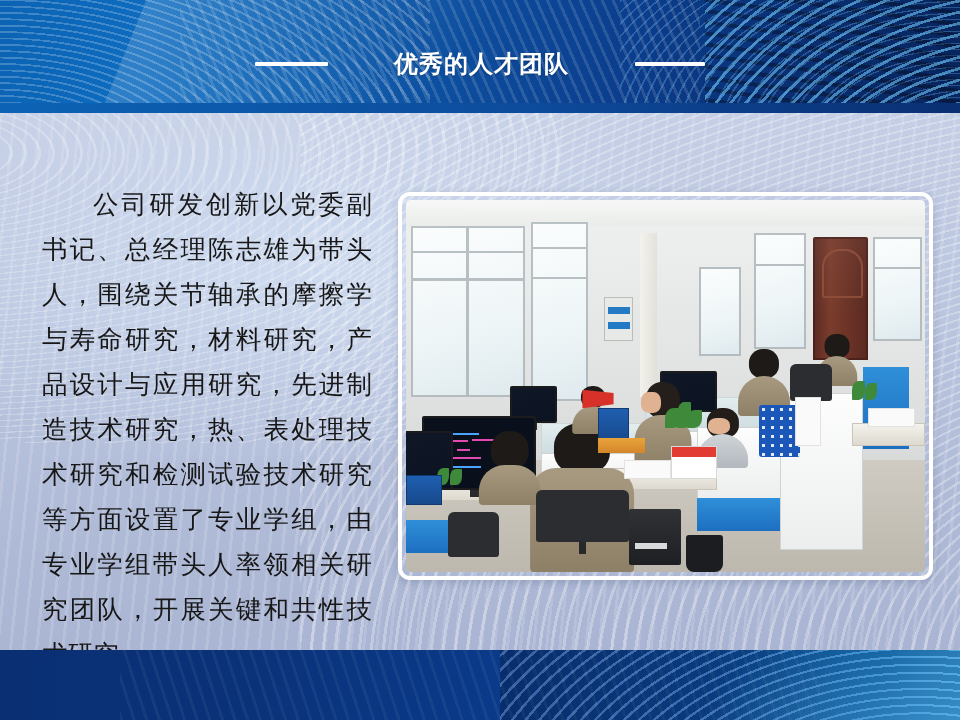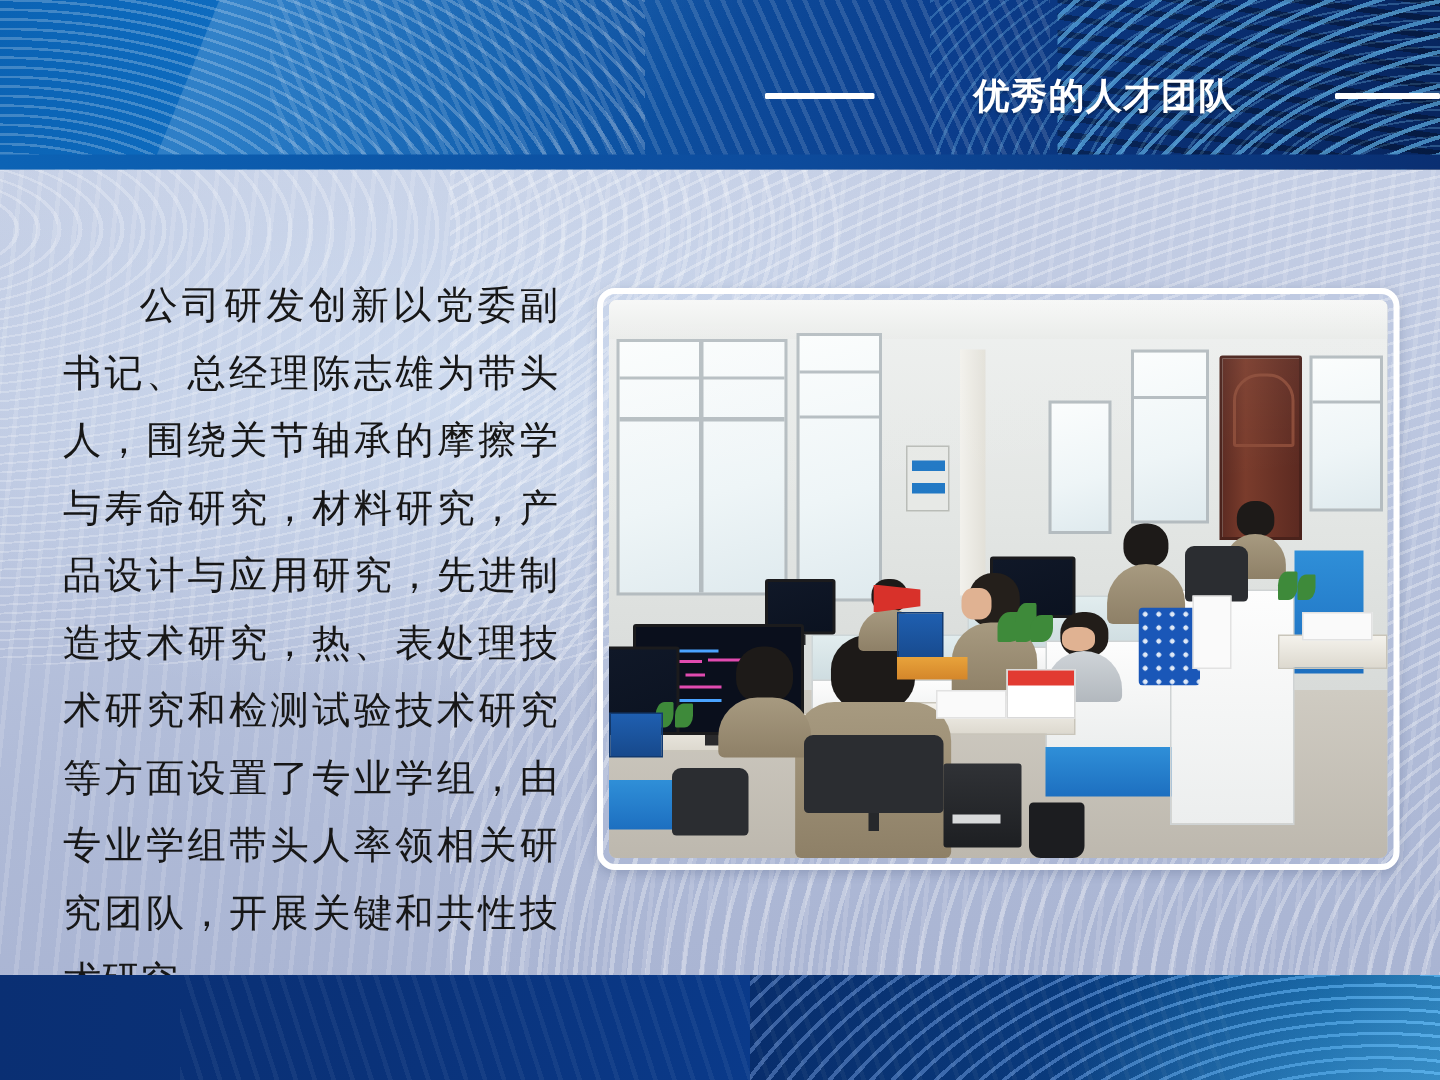--- a/index.html
+++ b/index.html
@@ -79,21 +79,21 @@
       rgba(255,255,255,0) 2px, rgba(255,255,255,0) 10px);
   }
   .hdr-foot{
     position:absolute;left:0;bottom:0;width:960px;height:10px;
     background:linear-gradient(90deg,#0c63b5,#0d4b9c 55%,#0a2f72);
   }
 
   
   .title-row{
     position:absolute;left:0;top:46px;width:960px;height:36px;
-    display:flex;align-items:center;justify-content:flex-end;gap:0;
+    display:flex;align-items:center;justify-content:center;gap:0;
   }
   .title-rule{height:4px;background:#ffffff;border-radius:1px;}
   .title-rule.left{width:73px;margin-right:66px;}
   .title-rule.right{width:70px;margin-left:66px;}
   .title-text{
     color:#ffffff;font-size:24px;font-weight:bold;letter-spacing:1px;
     white-space:nowrap;text-shadow:0 1px 2px rgba(0,0,0,.25);
   }
 
   

